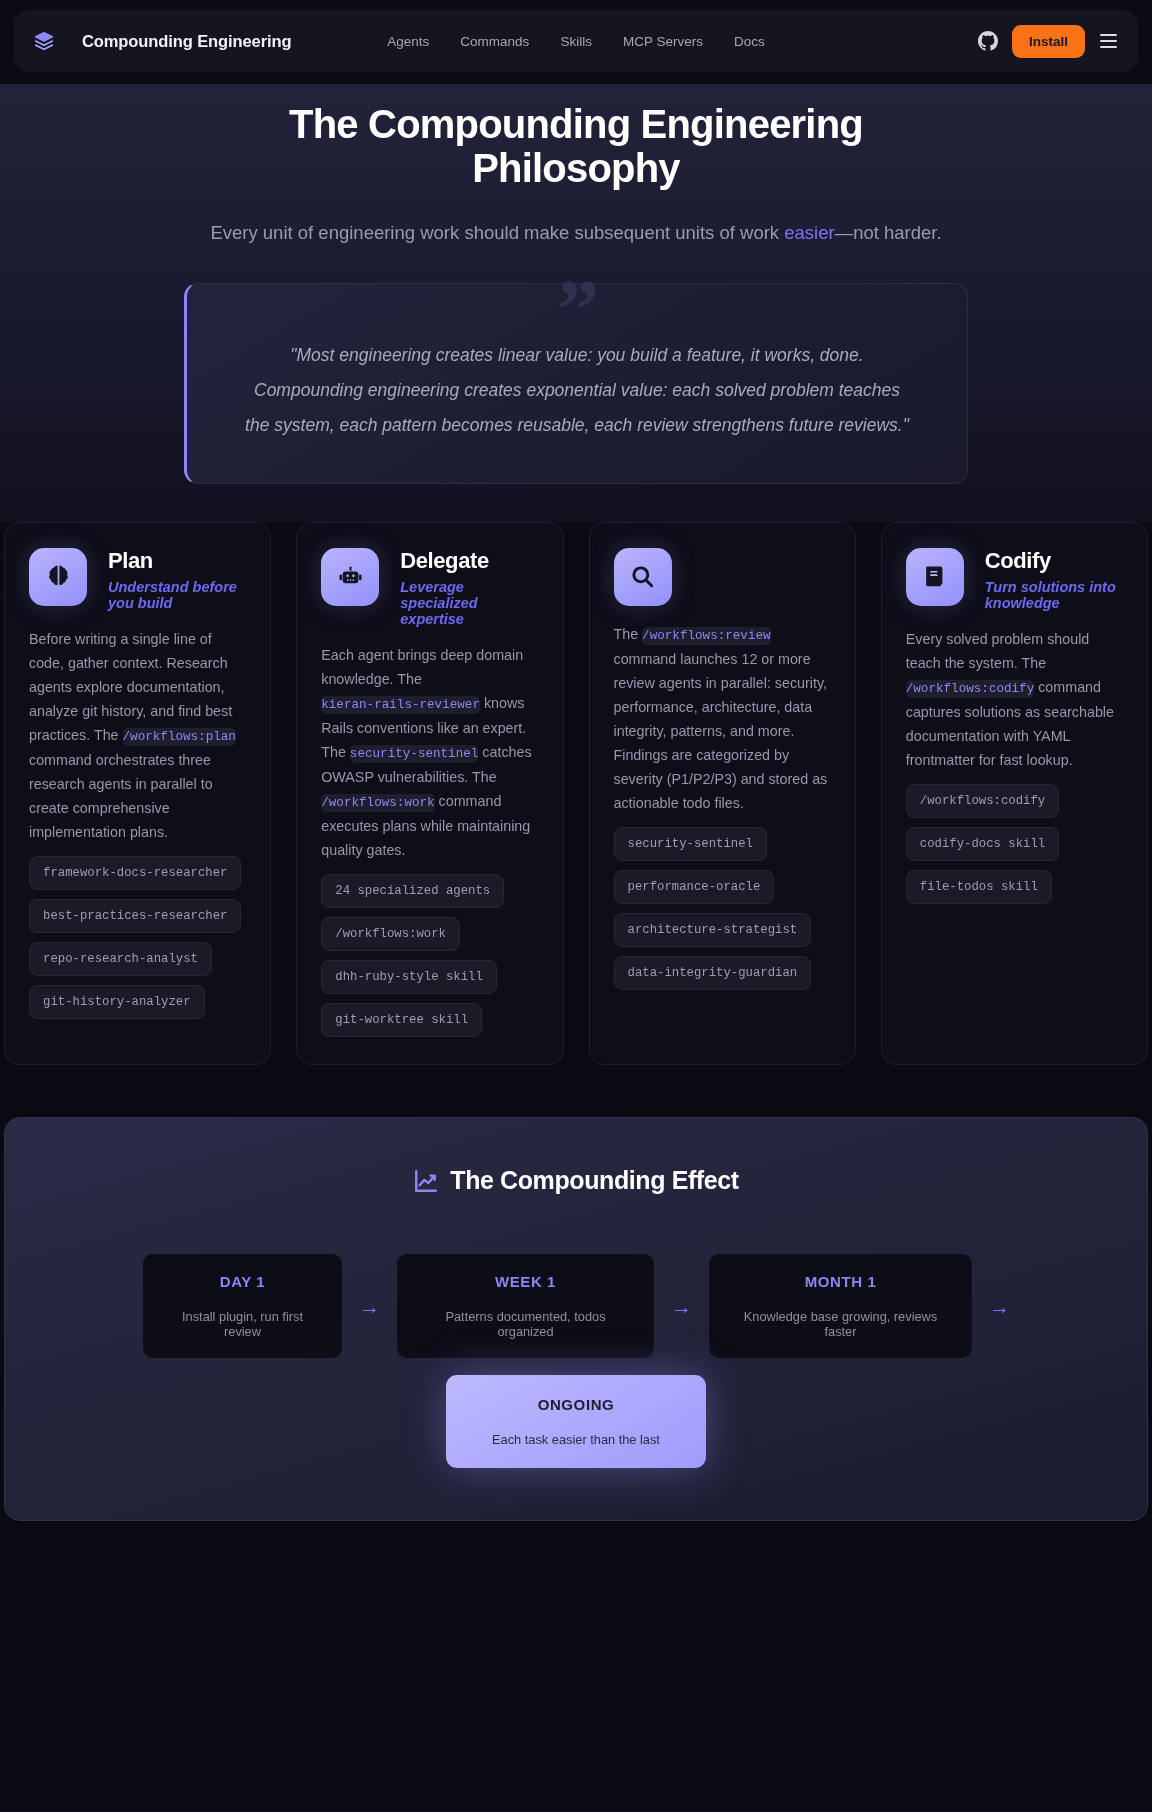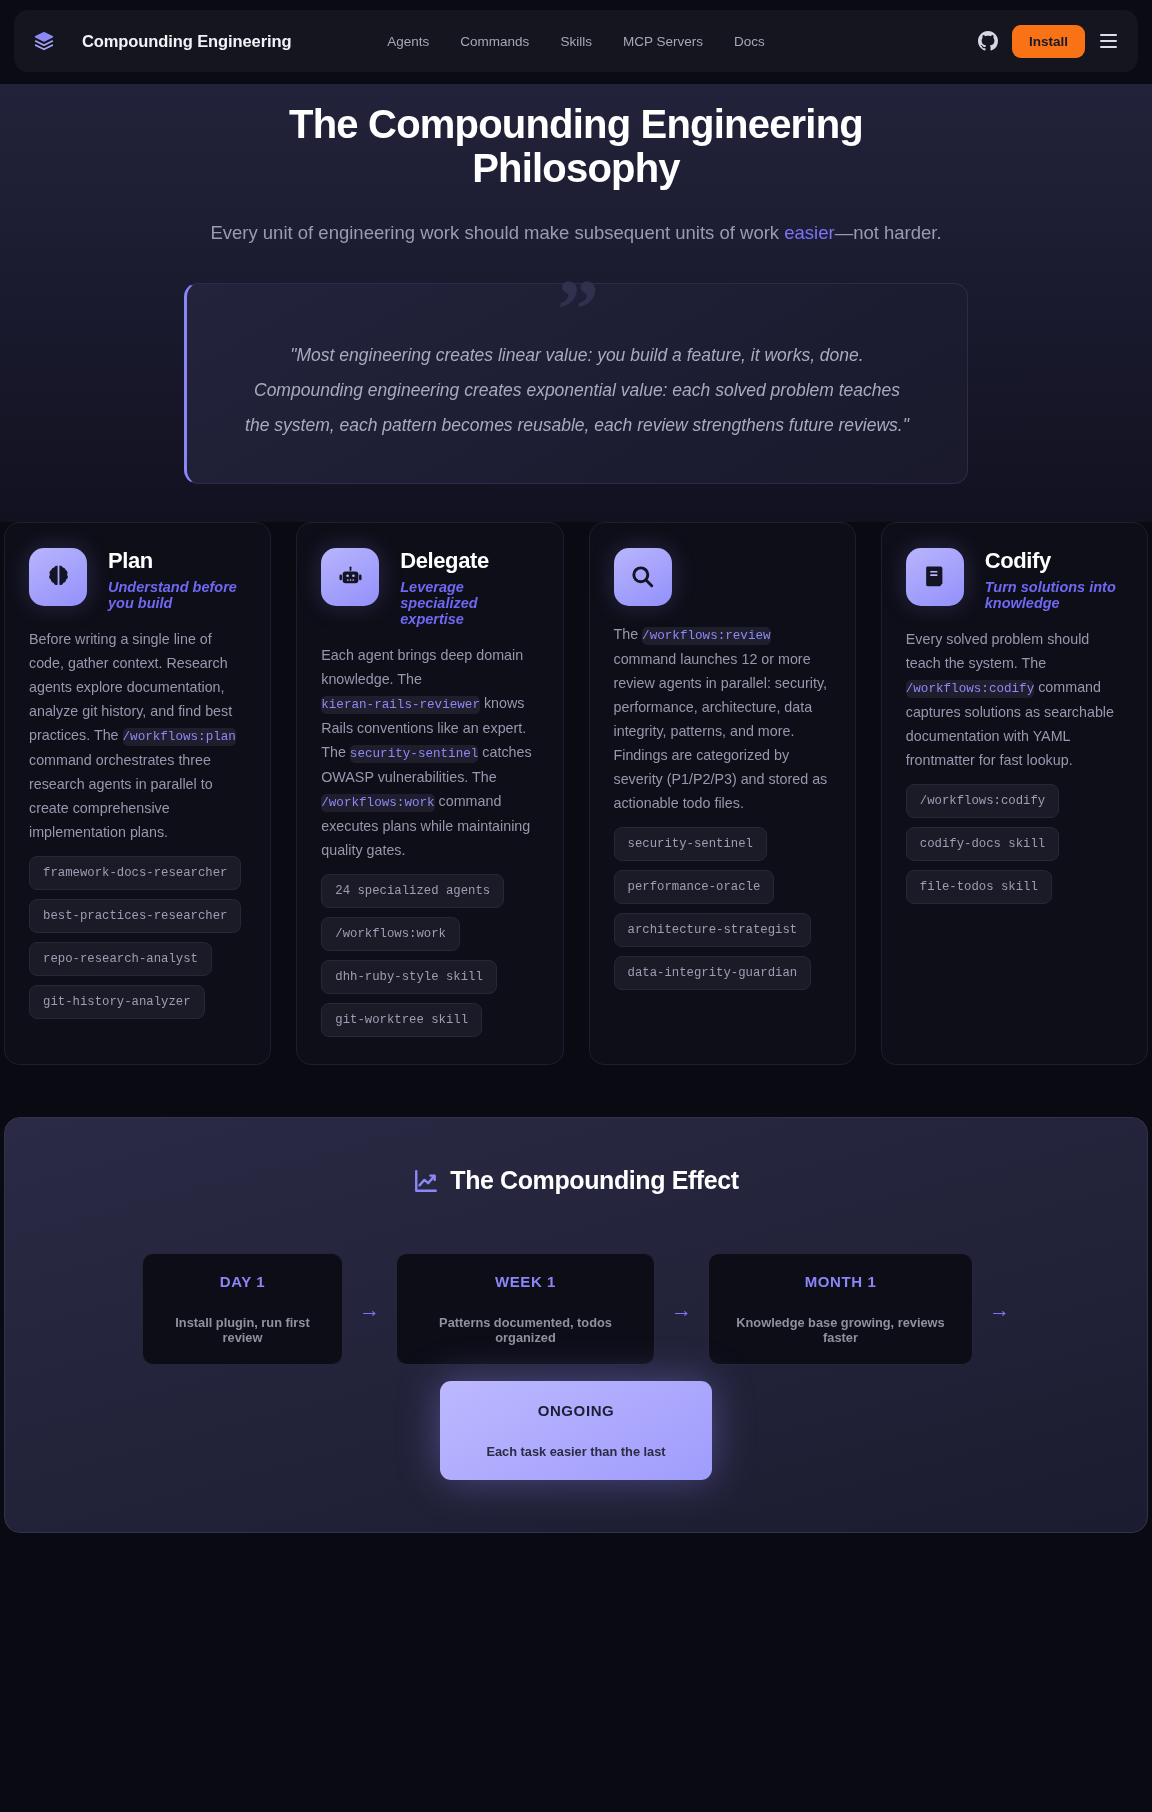--- a/index.html
+++ b/index.html
@@ -177,21 +177,21 @@
     padding: 19px 22px;
     text-align: center;
     min-width: 0;
   }
   .tl-card.wide1 { width: 201px; }
   .tl-card.wide2 { width: 259px; }
   .tl-card.wide3 { width: 265px; }
   .tl-label {
     color: #8b85f7; font-size: 15px; font-weight: 700; letter-spacing: 0.6px;
   }
-  .tl-desc { color: #90909f; font-size: 12.8px; margin-top: 25px; font-weight: bold; }
+  .tl-desc { color: #90909f; font-size: 12.8px; margin-top: 19px; }
   .tl-arrow { color: #7c76f5; font-size: 21px; line-height: 1; }
   .tl-final-row { display: flex; justify-content: center; margin-top: 16px; }
   .tl-final {
     background: linear-gradient(150deg, #bcb9ff 0%, #a09cfc 100%);
     border-radius: 11px;
     padding: 21px 46px;
     text-align: center;
     box-shadow: 0 0 42px rgba(150,145,252,0.38);
   }
   .tl-final .tl-label { color: #1d1d33; letter-spacing: 0.6px; }

